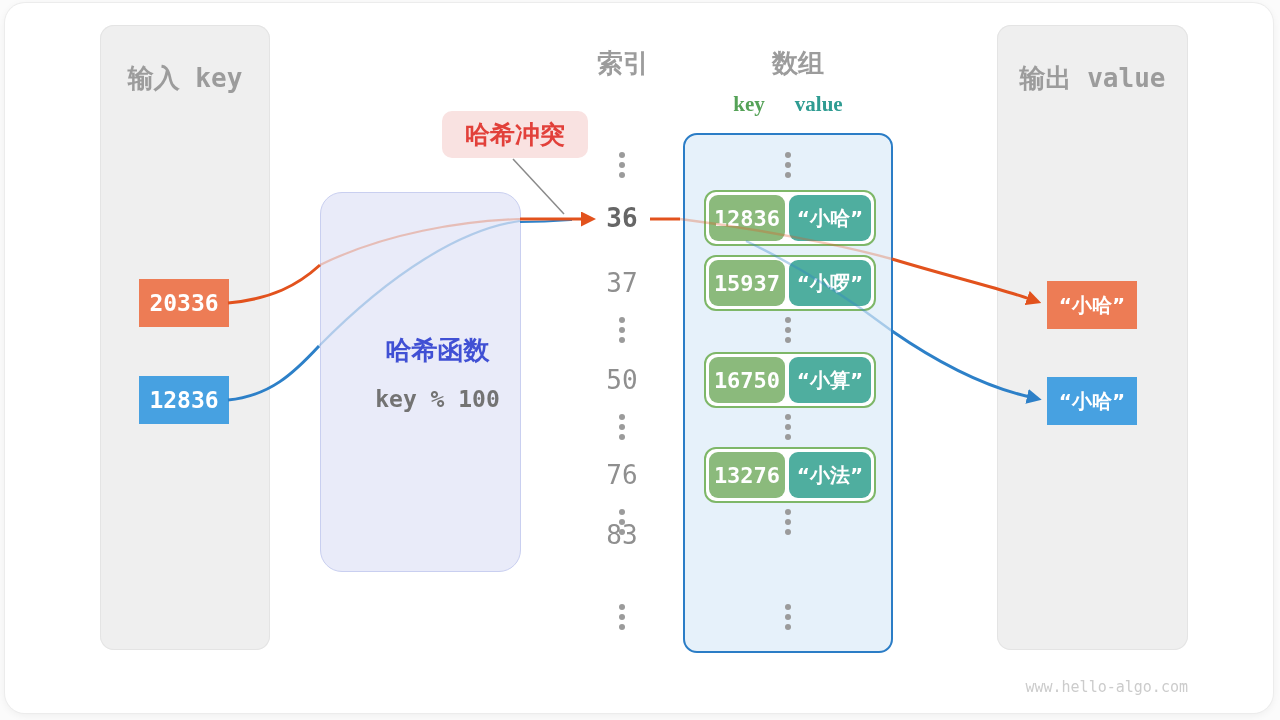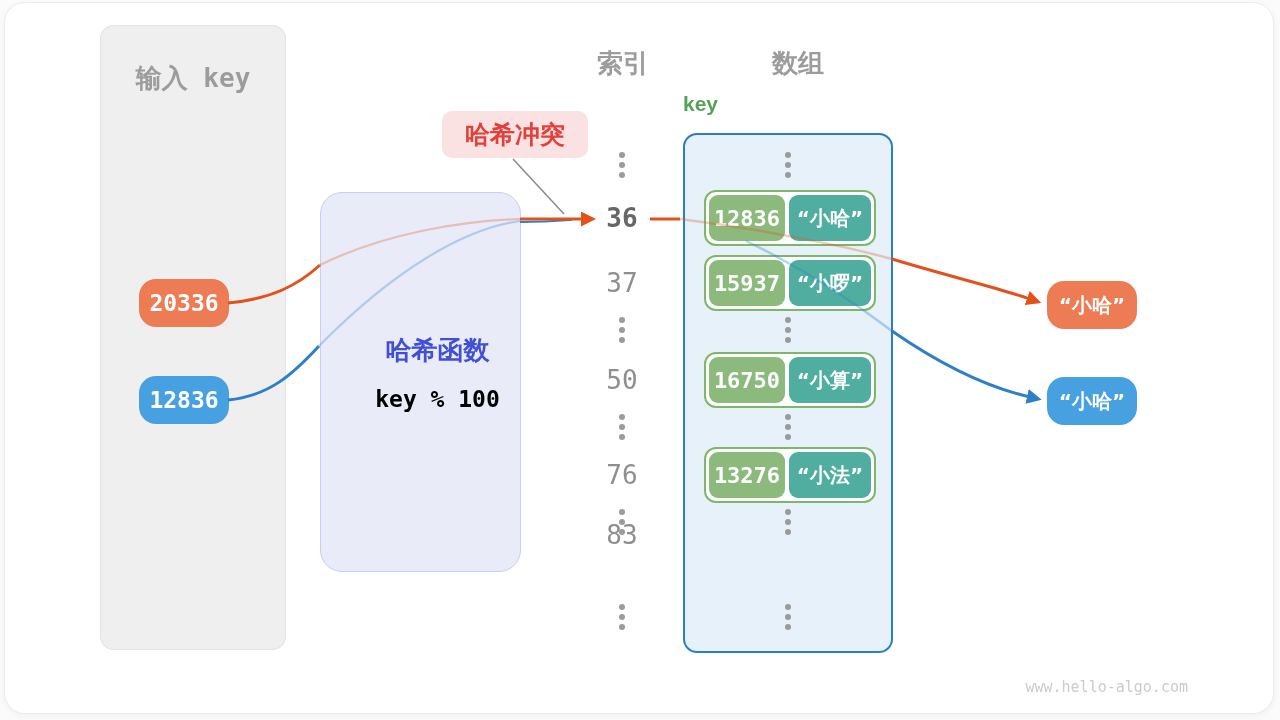--- a/index.html
+++ b/index.html
@@ -1,33 +1,33 @@
 <!DOCTYPE html>
 <html><head>
 <meta charset="utf-8">
 <style>
   html,body{margin:0;padding:0;background:#fbfbfb;}
   .canvas{position:relative;width:1280px;height:720px;font-family:"DejaVu Sans",sans-serif;overflow:hidden;}
   .card{position:absolute;left:5px;top:3px;width:1268px;height:710px;background:#ffffff;border-radius:20px;box-shadow:0 0 0 1px #ececec,0 2px 8px rgba(0,0,0,.06);}
-  .panel{position:absolute;top:25px;width:186px;height:625px;background:#efefef;border-radius:14px;box-shadow:inset 0 0 0 1px #e4e4e4;}
+  .panel{position:absolute;top:25px;width:170px;height:625px;background:#efefef;border-radius:14px;box-shadow:inset 0 0 0 1px #e4e4e4;}
   .panel-title{margin-top:36px;text-align:center;font-size:26px;font-weight:bold;color:#9c9c9c;font-family:"DejaVu Sans Mono","DejaVu Sans",sans-serif;}
   .hdr{position:absolute;text-align:center;font-size:26px;font-weight:bold;color:#9c9c9c;}
-  .chip{position:absolute;width:90px;height:48px;border-radius:17px;color:#fff;text-align:center;line-height:48px;font-size:23px;font-family:"DejaVu Sans Mono",monospace;font-weight:600;}
+  .chip{position:absolute;width:90px;height:48px;border-radius:0;color:#fff;text-align:center;line-height:48px;font-size:23px;font-family:"DejaVu Sans Mono",monospace;font-weight:600;}
   .chip.orange{background:#ed7c55;}
   .chip.blue{background:#47a1e1;}
   .hashbox{position:absolute;left:320px;top:192px;width:201px;height:380px;background:#e9ebf9;border:1.5px solid #c9cff0;border-radius:22px;box-sizing:border-box;display:flex;flex-direction:column;align-items:center;padding-top:140px;gap:18px;padding-left:34px;}
   .hash-name{font-size:26px;color:#4050d4;font-weight:600;}
-  .hash-formula{font-size:23px;color:#000000;font-family:"DejaVu Sans Mono",monospace;font-weight:600;}
+  .hash-formula{font-size:23px;color:#737373;font-family:"DejaVu Sans Mono",monospace;font-weight:600;}
   .collision{position:absolute;left:442px;top:111px;width:146px;height:47px;background:#f9e2e1;border-radius:10px;text-align:center;line-height:47px;font-size:25px;font-weight:bold;color:#e2403a;}
   .idx{position:absolute;left:592px;width:60px;text-align:center;font-size:26px;color:#8f8f8f;font-family:"DejaVu Sans Mono",monospace;}
   .idx.bold{font-weight:bold;color:#666666;}
   .vdots{position:absolute;width:60px;display:flex;flex-direction:column;align-items:center;gap:4px;}
   .vdots i{display:block;width:6px;height:6px;border-radius:50%;background:#9b9b9b;}
   .arraybox{position:absolute;left:683px;top:133px;width:210px;height:520px;background:#e6f1fa;border:2.5px solid #2b7dc6;border-radius:14px;box-sizing:border-box;}
-  .kvhdr{position:absolute;left:683px;top:92px;width:210px;display:flex;justify-content:center;gap:30px;font-family:Liberation Sans, sans-serif;font-size:21px;font-weight:600;flex-direction:column;}
+  .kvhdr{position:absolute;left:683px;top:92px;width:210px;display:flex;justify-content:center;gap:30px;font-family:Liberation Serif, serif;font-size:21px;font-weight:600;}
   .khdr{color:#55a257;}
   .vhdr{color:#2f9c92;}
   .pair{position:absolute;left:704px;width:172px;height:56px;background:#ffffff;border:2px solid #7eb768;border-radius:12px;box-sizing:border-box;display:flex;padding:3px;gap:4px;}
   .kbox{flex:0 0 76px;background:#8bba7c;border-radius:9px;color:#fff;font-family:"DejaVu Sans Mono",monospace;font-size:22px;font-weight:600;display:flex;align-items:center;justify-content:center;}
   .vbox{flex:1;background:#4fae9f;border-radius:9px;color:#fff;font-size:20px;font-weight:600;display:flex;align-items:center;justify-content:center;}
   .watermark{position:absolute;right:92px;top:678px;font-family:"DejaVu Sans Mono",monospace;font-size:15px;color:#cccccc;}
   svg.overlay{position:absolute;left:0;top:0;width:1280px;height:720px;pointer-events:none;z-index:60;}
 </style>
 </head>
 <body>
@@ -122,20 +122,23 @@
       <i></i>
       <i></i>
       <i></i>
     </span>
   <span class="vdots" style="left:758px;top:604px;">
       <i></i>
       <i></i>
       <i></i>
     </span>
 
+  <div class="panel" style="left:997px;width:191px;">
+    <div class="panel-title">输出 value</div>
+  </div>
   <div class="chip orange" style="left:1047px;top:281px;font-size:20px;font-family:'DejaVu Sans',sans-serif;">“小哈”</div>
   <div class="chip blue" style="left:1047px;top:377px;font-size:20px;font-family:'DejaVu Sans',sans-serif;">“小哈”</div>
 
   <div class="watermark">www.hello-algo.com</div>
 
   <svg class="overlay" viewBox="0 0 1280 720">
     <defs>
       <marker id="arrO" viewBox="0 0 10 10" refX="2" refY="5" markerWidth="5" markerHeight="5" orient="auto-start-reverse">
         <path d="M0,0 L10,5 L0,10 z" fill="#e2521d"></path>
       </marker>

